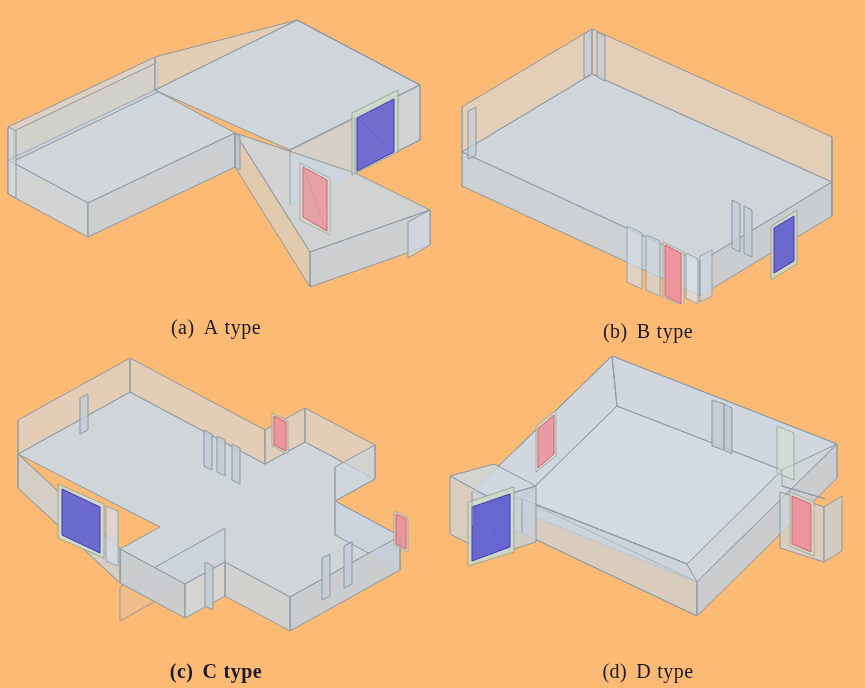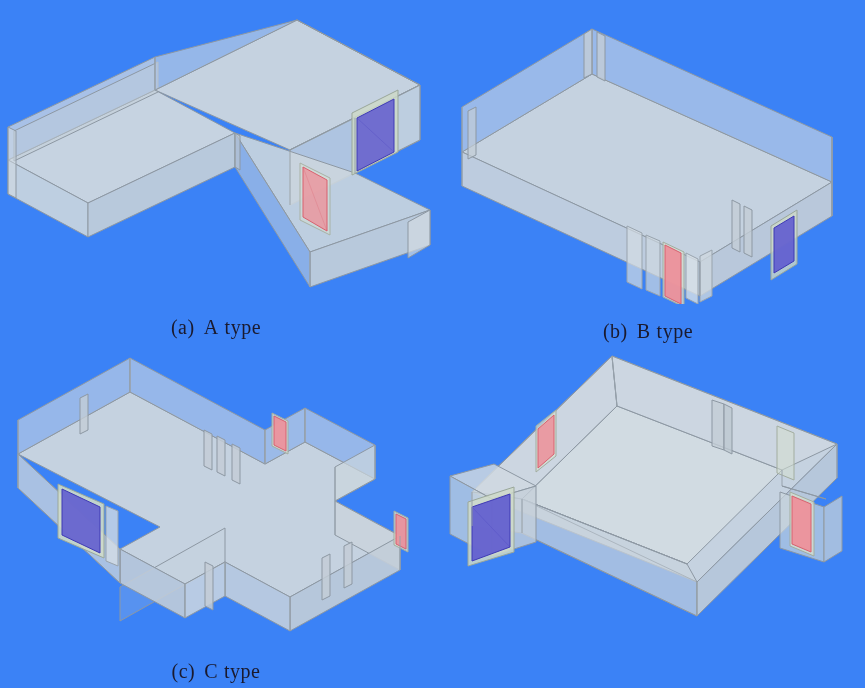--- a/index.html
+++ b/index.html
@@ -10,30 +10,30 @@
   body {
     width: 865px;
     height: 688px;
     font-family: "Liberation Serif", "DejaVu Serif", serif;
     overflow: hidden;
   }
   #figure-grid {
     position: relative;
     width: 865px;
     height: 688px;
-    background: #3b82f6;
+    background: #fdba74;
   }
   .panel {
     position: absolute;
     width: 432px;
     height: 344px;
   }
   .panel-a { left: 0;   top: 0; }
   .panel-b { left: 432px; top: 4px; }
-  .panel-c { left: 0;   top: 344px; }
+  .panel-c { left: 0;   top: 344px; font-weight: bold; }
   .panel-d { left: 432px; top: 344px; }
 
   .panel-svg {
     position: absolute;
     left: 0;
     top: 0;
     width: 432px;
     height: 300px;
     display: block;
   }
@@ -271,15 +271,18 @@
         <polygon points="292,60 300,64 300,110 292,106" fill="#bdc8d1" fill-opacity="0.8"></polygon>
 
         <line x1="40" y1="148" x2="40" y2="182" stroke="#97a2ac"></line>
         <line x1="90" y1="155" x2="90" y2="189" stroke="#97a2ac"></line>
         <line x1="265" y1="238" x2="265" y2="272" stroke="#97a2ac"></line>
         <line x1="405" y1="100" x2="405" y2="134" stroke="#97a2ac"></line>
         <line x1="180" y1="12" x2="185" y2="62" stroke="#97a2ac"></line>
         <line x1="350" y1="126" x2="350" y2="142" stroke="#97a2ac"></line>
       </g>
     </svg>
+    <div class="caption">
+      <span class="cap-tag">(d)</span><span class="cap-letter">D</span><span>type</span>
+    </div>
   </div>
 
 </div>
 
 </body></html>

